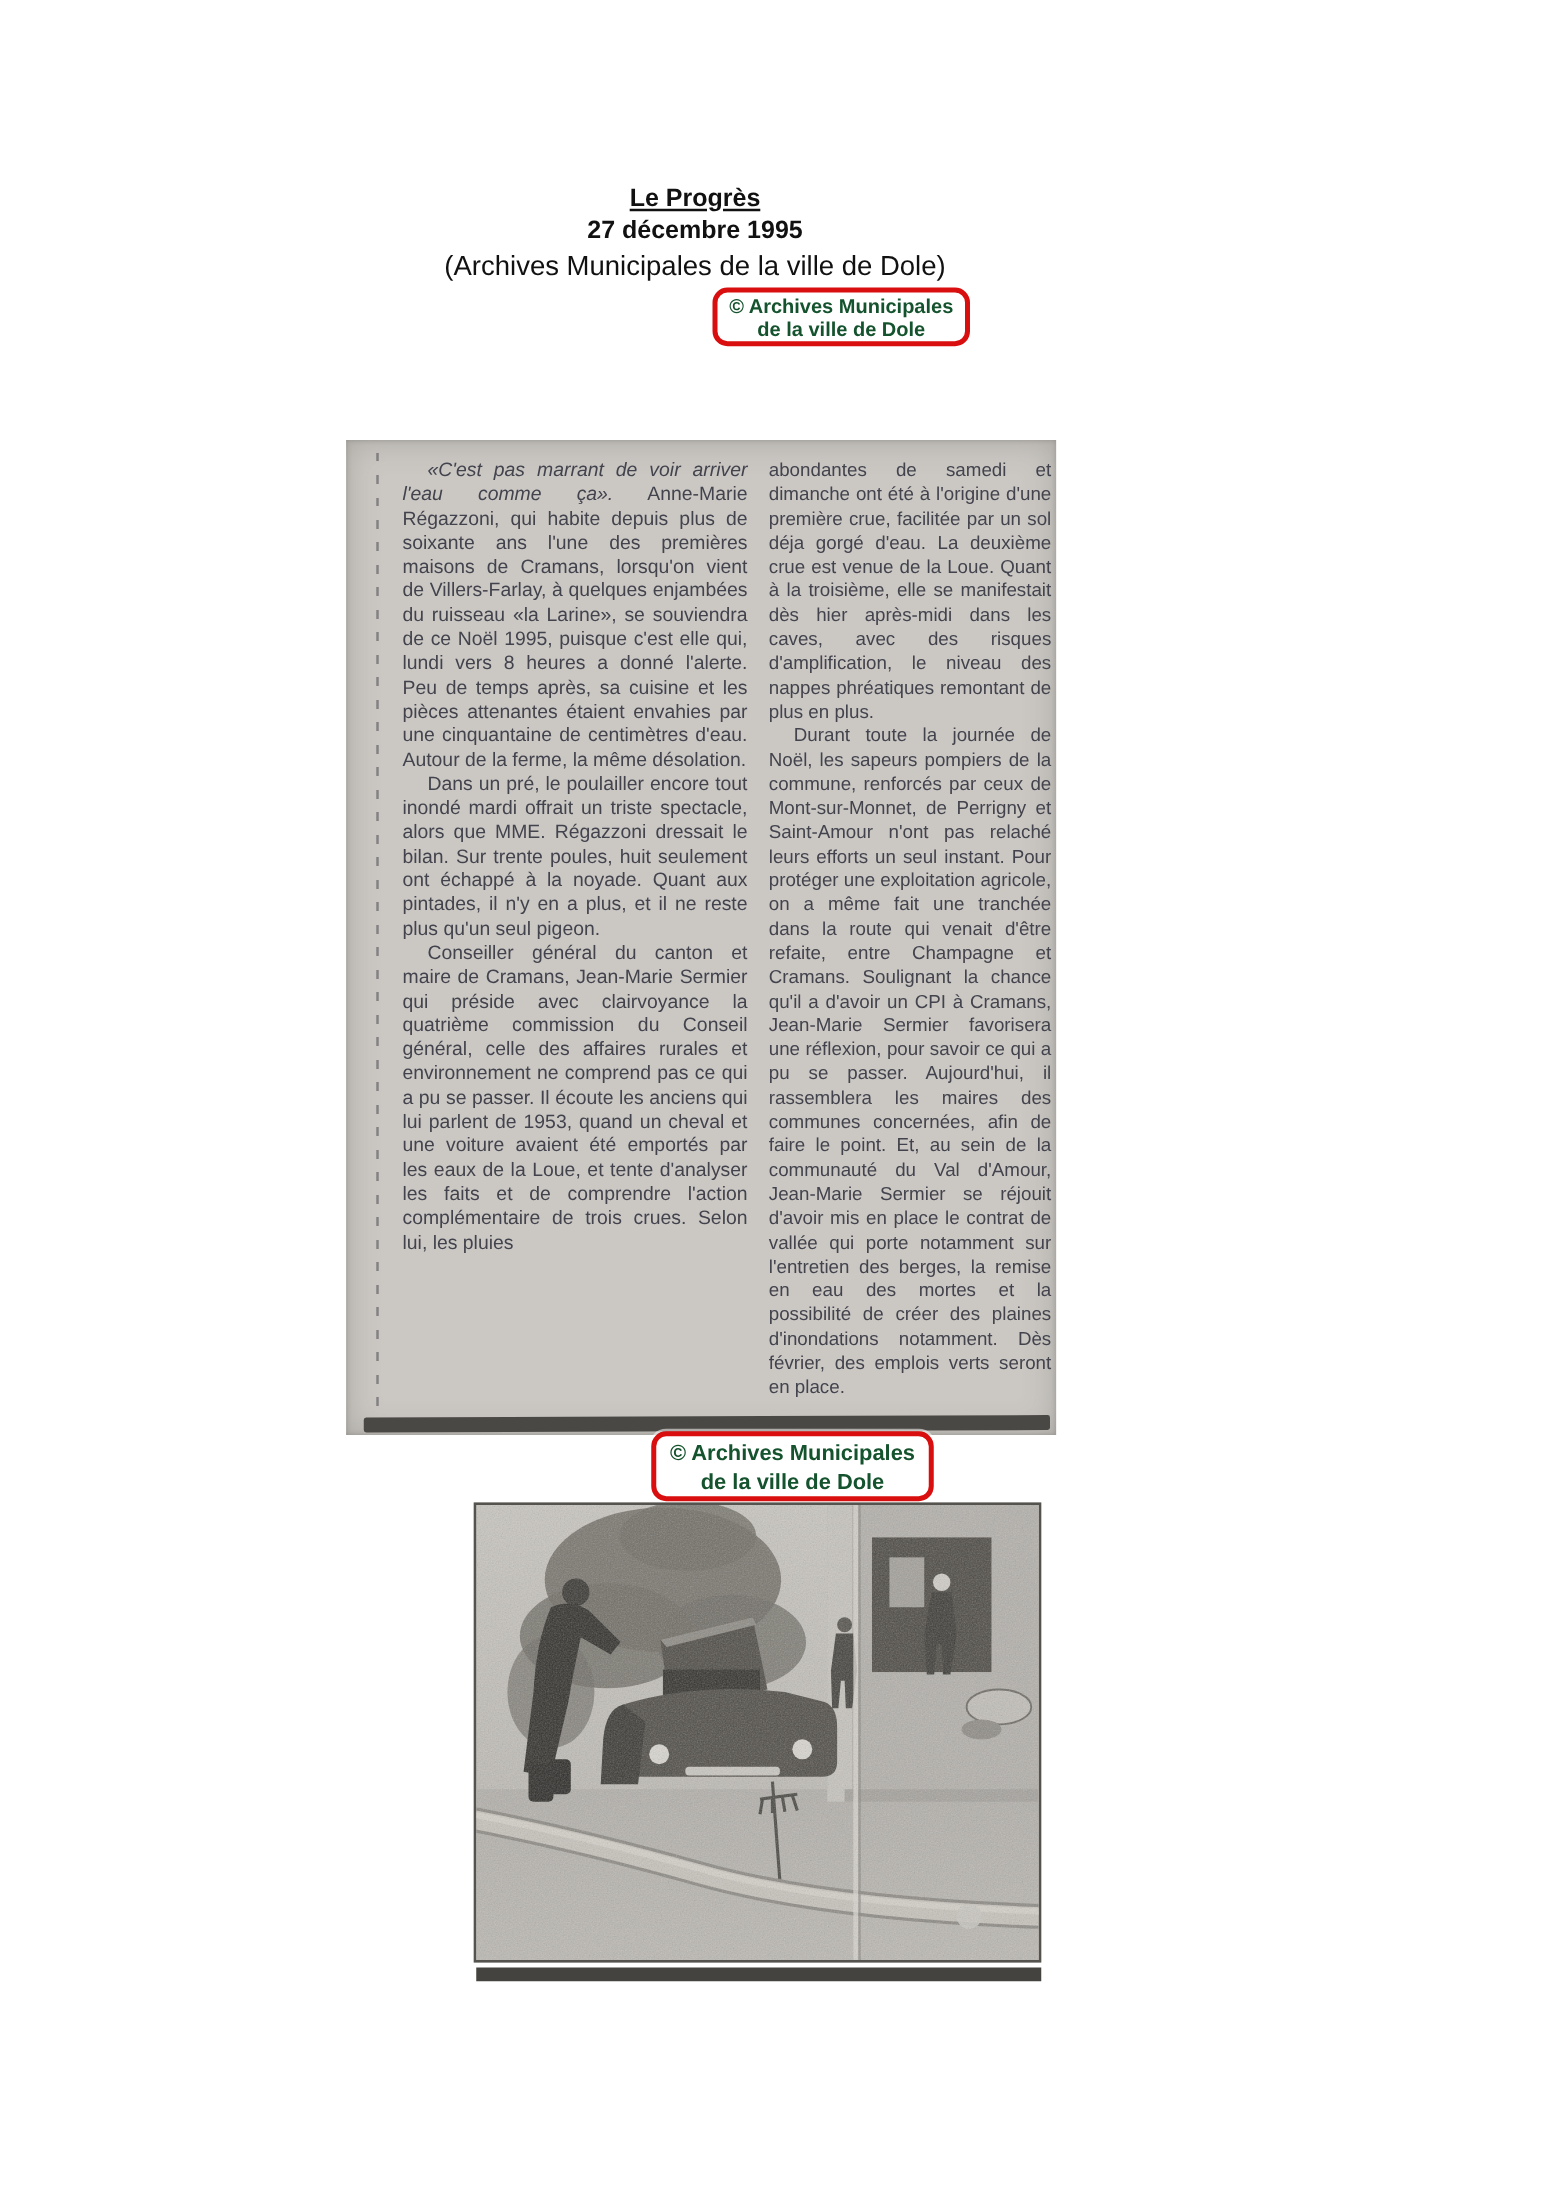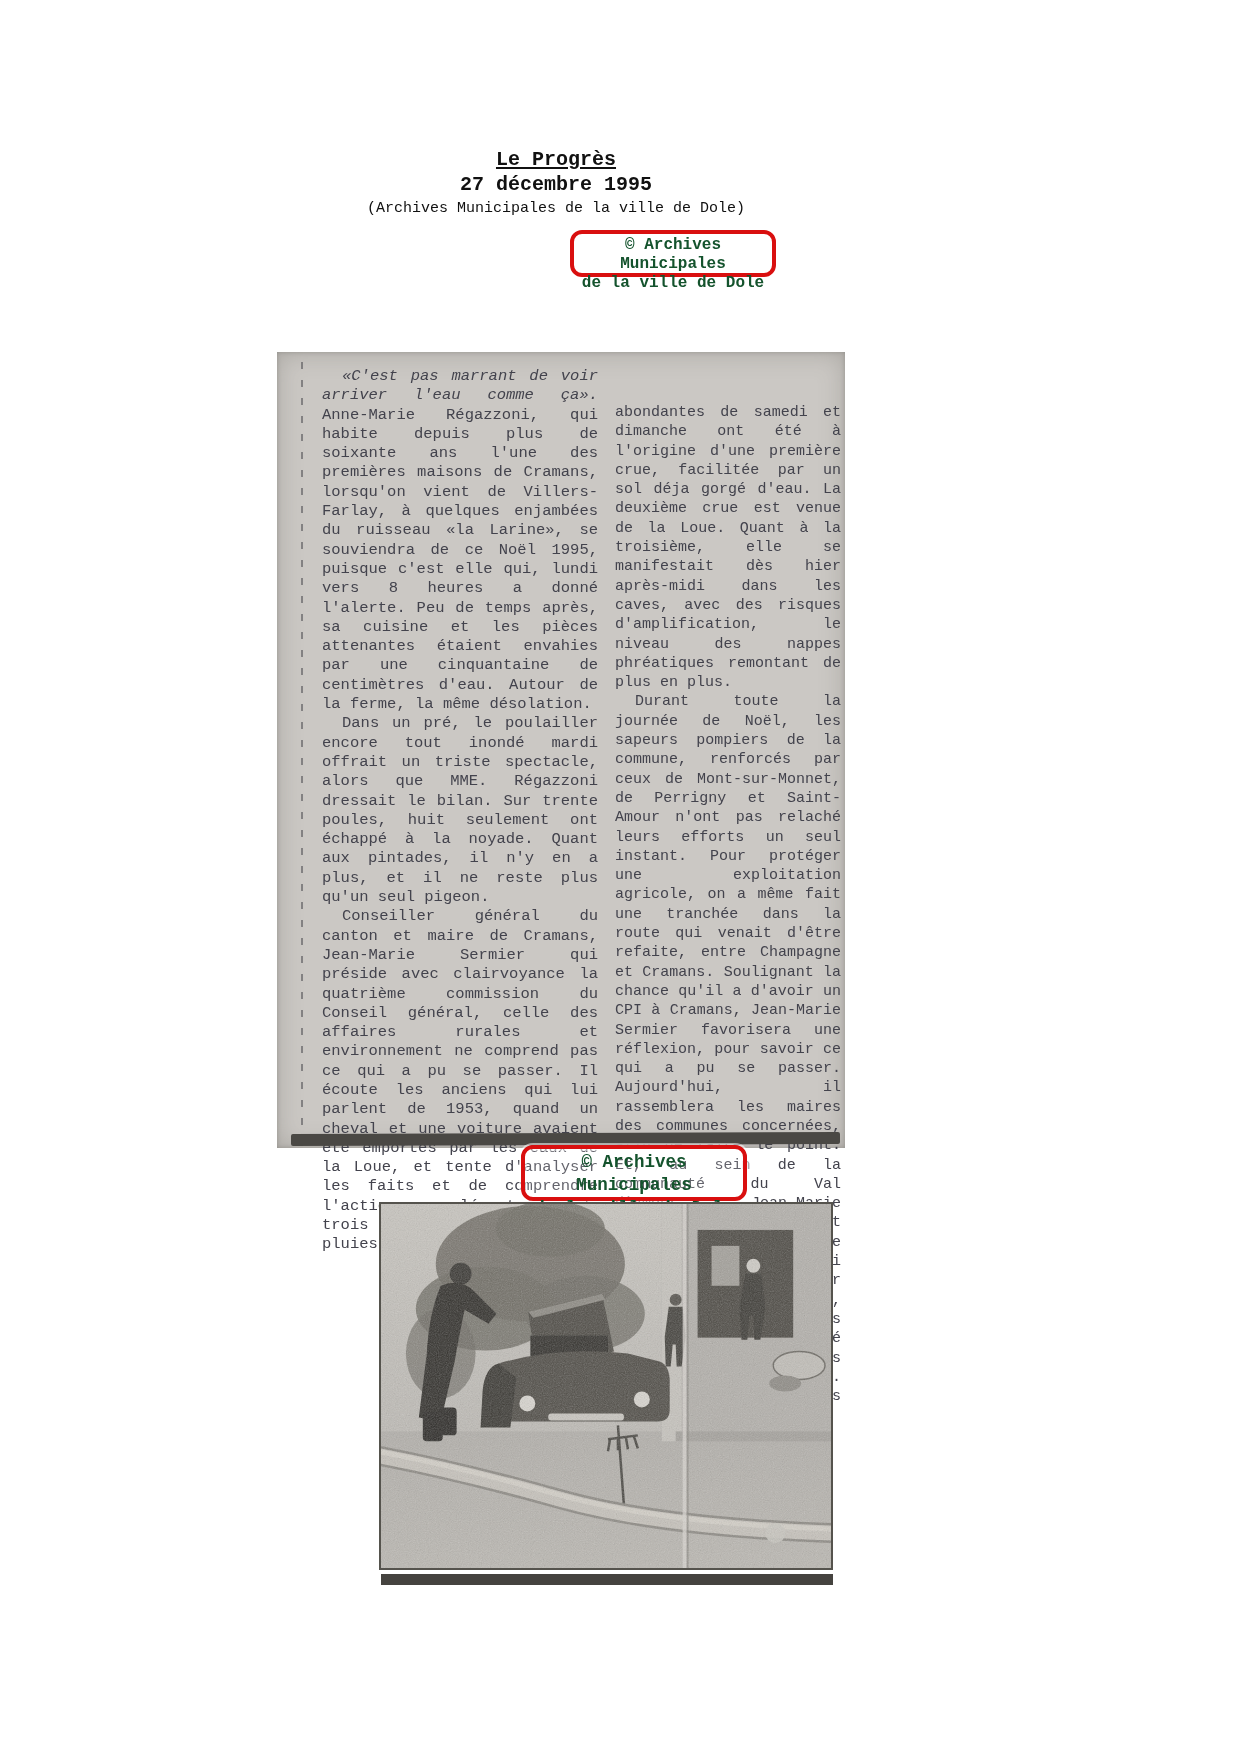--- a/index.html
+++ b/index.html
@@ -2,35 +2,35 @@
 <html lang="fr"><head>
 <meta charset="utf-8">
 <style>
   * { box-sizing: border-box; }
   html, body { margin: 0; padding: 0; background: #ffffff; }
   .page {
     position: relative;
     width: 996px;
     height: 1754px;
     background: #ffffff;
-    font-family: Liberation Mono, monospace;
+    font-family: Liberation Sans, sans-serif;
     overflow: hidden;
   }
 
   
   .doc-header {
     position: absolute;
     top: 148px; left: 0;
     width: 1112px;
     text-align: center;
     color: #111;
   }
   .doc-header .src  { font-size: 20px; font-weight: bold; text-decoration: underline; text-underline-offset: 2px; }
   .doc-header .date { font-size: 20px; font-weight: bold; margin-top: 2px; }
-  .doc-header .note { font-size: 15px; margin-top: 4px; font-weight: normal; }
+  .doc-header .note { font-size: 22px; margin-top: 4px; font-weight: normal; }
 
   
   .clip-head {
     position: absolute;
     left: 335px; top: 227px;
     width: 448px; height: 103px;
     background: #cac7c3;
     box-shadow: inset 0 0 22px rgba(88,86,80,.30), inset 0 0 3px rgba(70,68,64,.35);
   }
   .clip-head .crease {
@@ -82,21 +82,21 @@
   .col {
     position: absolute; top: 15px;
     color: #43434d;
     text-align: justify;
     hyphens: auto;
     -webkit-hyphens: auto;
   }
   .col p { margin: 0; text-indent: 20px; }
   .col-left  { left: 45px;  width: 276px; font-size: 15.5px; line-height: 19.3px; }
   .col-right { left: 338px; width: 226px; font-size: 15px;   line-height: 19.3px; }
-  .col-right p.cont { text-indent: 0; margin-top: 36px; }
+  .col-right p.cont { text-indent: 0; }
   .col-right p + p { }
   .col em { font-style: italic; }
   .article-bottom-bar {
     position: absolute; left: 14px; right: 5px; bottom: 3px; height: 12px;
     background: #4a4844; border-radius: 2px;
     transform: rotate(-.2deg);
   }
 
   
   .photo {

